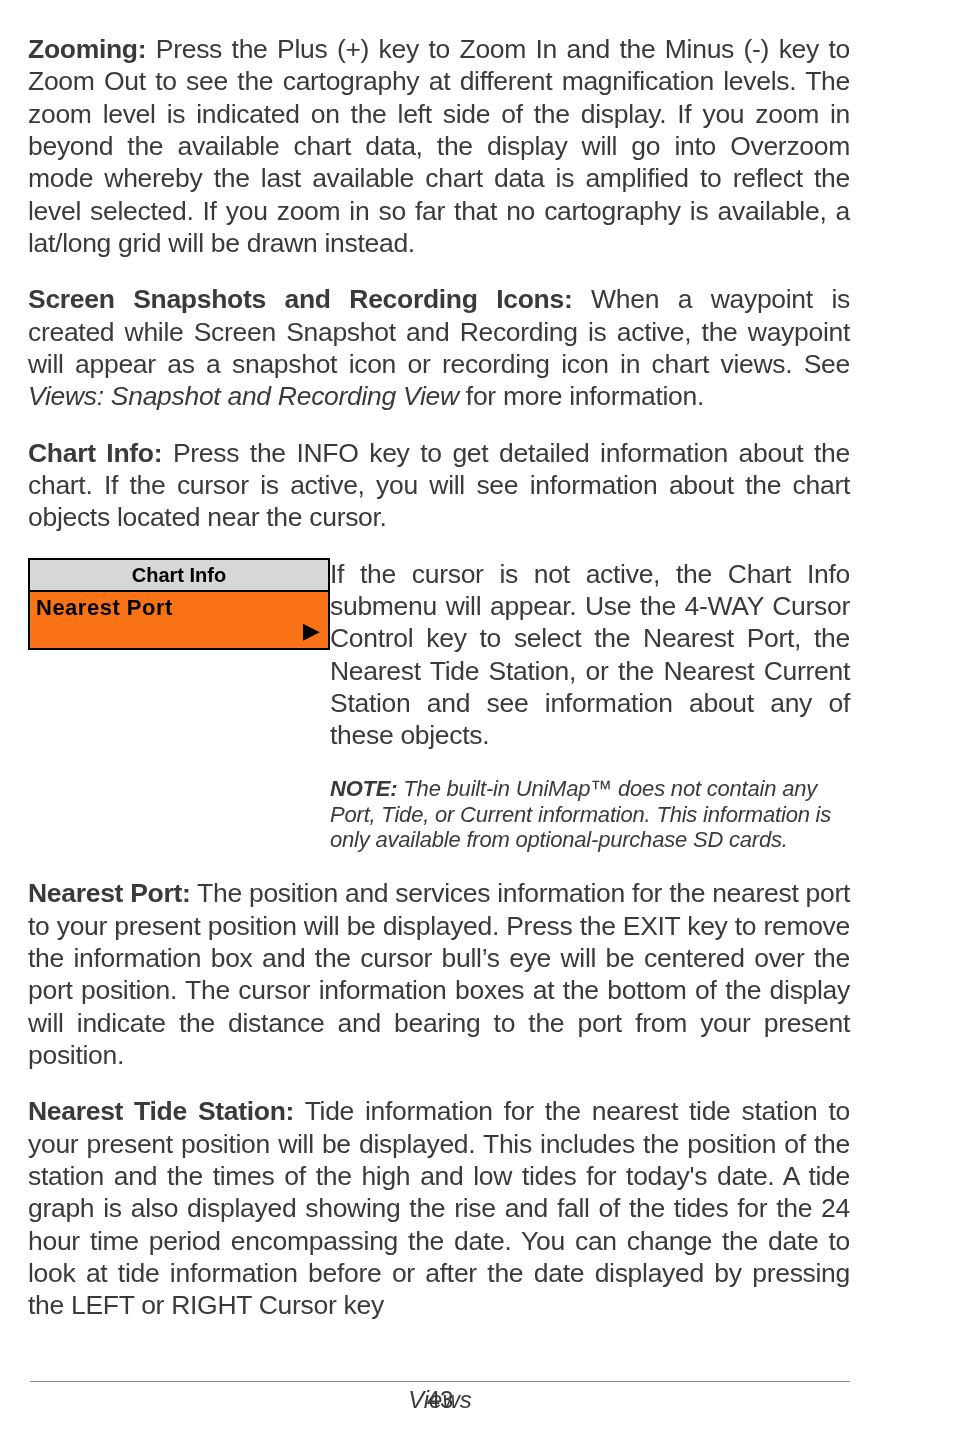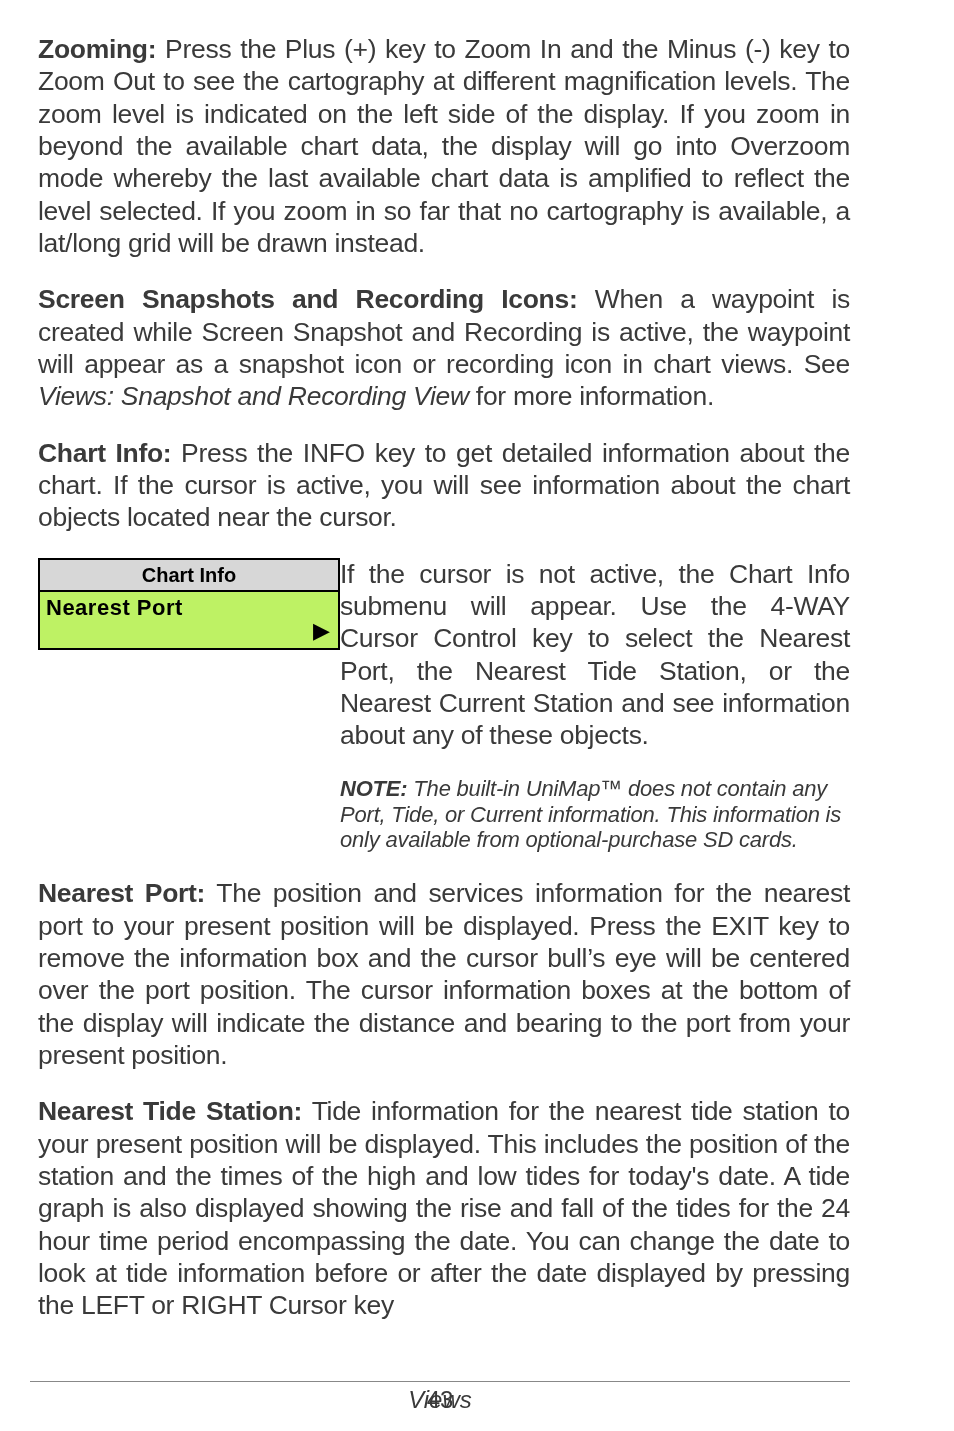--- a/index.html
+++ b/index.html
@@ -6,21 +6,21 @@
   html, body {
     width: 954px;
     height: 1431px;
     background: #fff;
     font-family: "Helvetica Neue", Helvetica, Arial, sans-serif;
     color: #3a3a3a;
   }
   .page {
     width: 880px;
     height: 1431px;
-    padding: 33px 30px 20px 38px;
+    padding: 33px 30px 20px 28px;
     position: relative;
     display: flex;
     flex-direction: column;
   }
   .para {
     font-size: 26.5px;
     line-height: 1.22;
     letter-spacing: -0.3px;
     margin-bottom: 24px;
     font-stretch: condensed;
@@ -53,21 +53,21 @@
     padding: 3px 6px 2px 6px;
     height: 56px;
     position: relative;
   }
   .menu-item:last-child { border-bottom: none; }
   .menu-item-label {
     font-weight: 700;
     font-size: 22px;
     letter-spacing: 0.5px;
   }
-  .menu-item.selected { background: #bef264; }
+  .menu-item.selected { background: #f97316; }
   .menu-arrow {
     position: absolute;
     right: 8px;
     bottom: 6px;
     font-size: 22px;
     line-height: 1;
   }
   .right-col { flex: 1; }
   .note {
     font-size: 22px;

